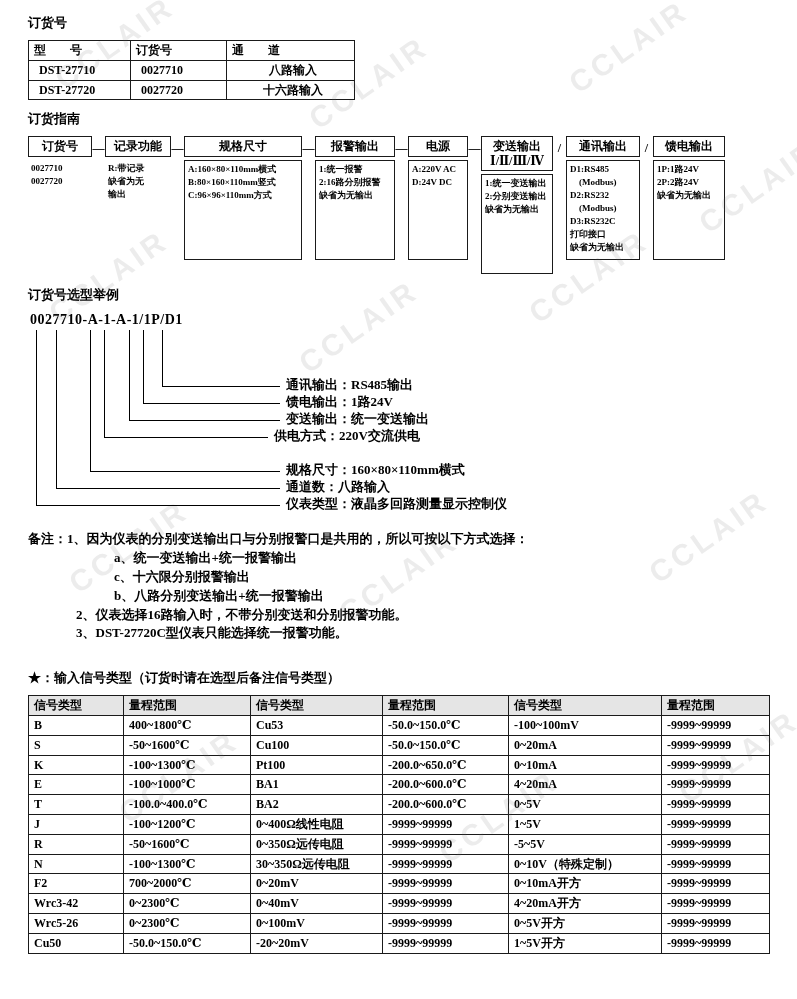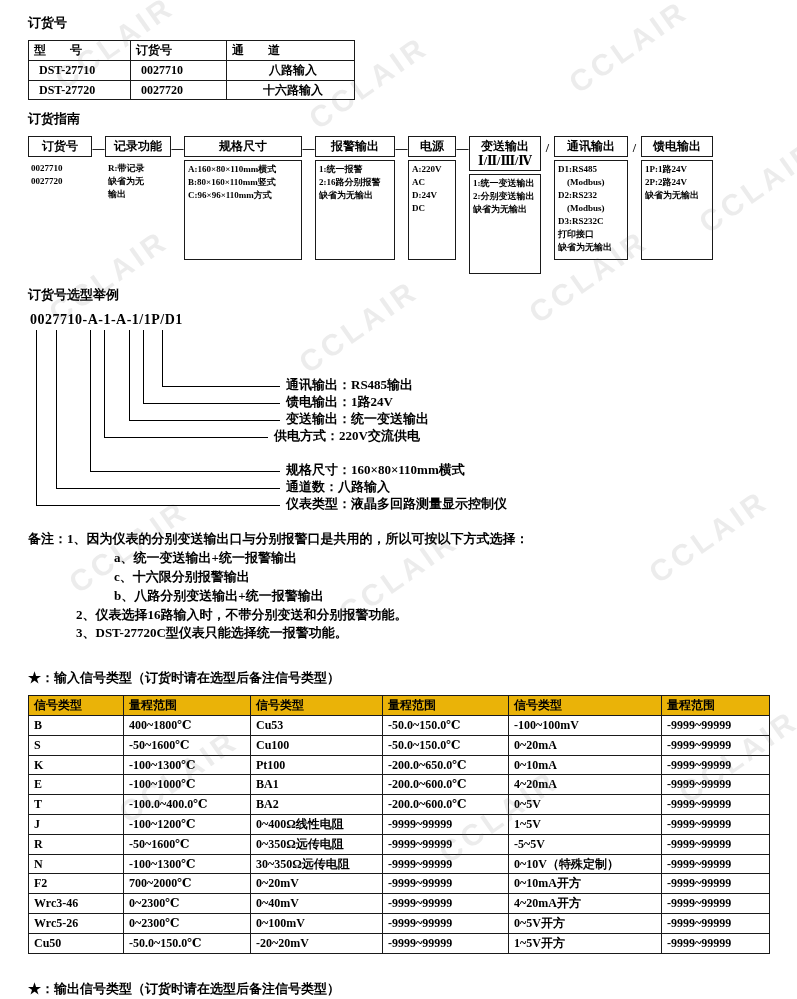--- a/index.html
+++ b/index.html
@@ -43,21 +43,21 @@
             font-size:13px; font-weight:bold; }
 
   
   .notes { font-size:13px; font-weight:bold; line-height:1.45; }
   .notes .l0 { margin-left:0; }
   .notes .l1 { margin-left:86px; }
   .notes .l2 { margin-left:48px; }
 
   
   .t2 { width:741px; table-layout:fixed; }
-  .t2 th { background:#eab308; }
+  .t2 th { background:#e5e5e5; }
   .t2 td { text-align:left; }
 </style>
 </head>
 <body>
 
 <div class="page">
 
   <div class="wm">
     <span style="left:46px;top:26px">CCLAIR</span>
     <span style="left:300px;top:66px">CCLAIR</span>
@@ -130,21 +130,21 @@
     <div class="g-sep">—</div>
 
     <div class="g-col" style="width:80px">
       <div class="g-head">报警输出</div>
       <div class="g-body boxed">1:统一报警
 2:16路分别报警
 缺省为无输出</div>
     </div>
     <div class="g-sep">—</div>
 
-    <div class="g-col" style="width:48px">
+    <div class="g-col" style="width:60px">
       <div class="g-head">电源</div>
       <div class="g-body boxed">A:220V AC
 D:24V DC</div>
     </div>
     <div class="g-sep">—</div>
 
     <div class="g-col" style="width:72px">
       <div class="g-head">变送输出
 Ⅰ/Ⅱ/Ⅲ/Ⅳ</div>
       <div class="g-body boxed">1:统一变送输出
@@ -297,21 +297,21 @@
         </tr>
         <tr>
           <td>F2</td>
           <td>700~2000℃</td>
           <td>0~20mV</td>
           <td>-9999~99999</td>
           <td>0~10mA开方</td>
           <td>-9999~99999</td>
         </tr>
         <tr>
-          <td>Wrc3-46</td>
+          <td>Wrc3-42</td>
           <td>0~2300℃</td>
           <td>0~40mV</td>
           <td>-9999~99999</td>
           <td>4~20mA开方</td>
           <td>-9999~99999</td>
         </tr>
         <tr>
           <td>Wrc5-26</td>
           <td>0~2300℃</td>
           <td>0~100mV</td>
@@ -323,15 +323,14 @@
           <td>Cu50</td>
           <td>-50.0~150.0℃</td>
           <td>-20~20mV</td>
           <td>-9999~99999</td>
           <td>1~5V开方</td>
           <td>-9999~99999</td>
         </tr>
       </tbody>
   </table>
 
-  <div class="star-title">★：输出信号类型（订货时请在选型后备注信号类型）</div>
 
 </div>
 
 </body></html>

